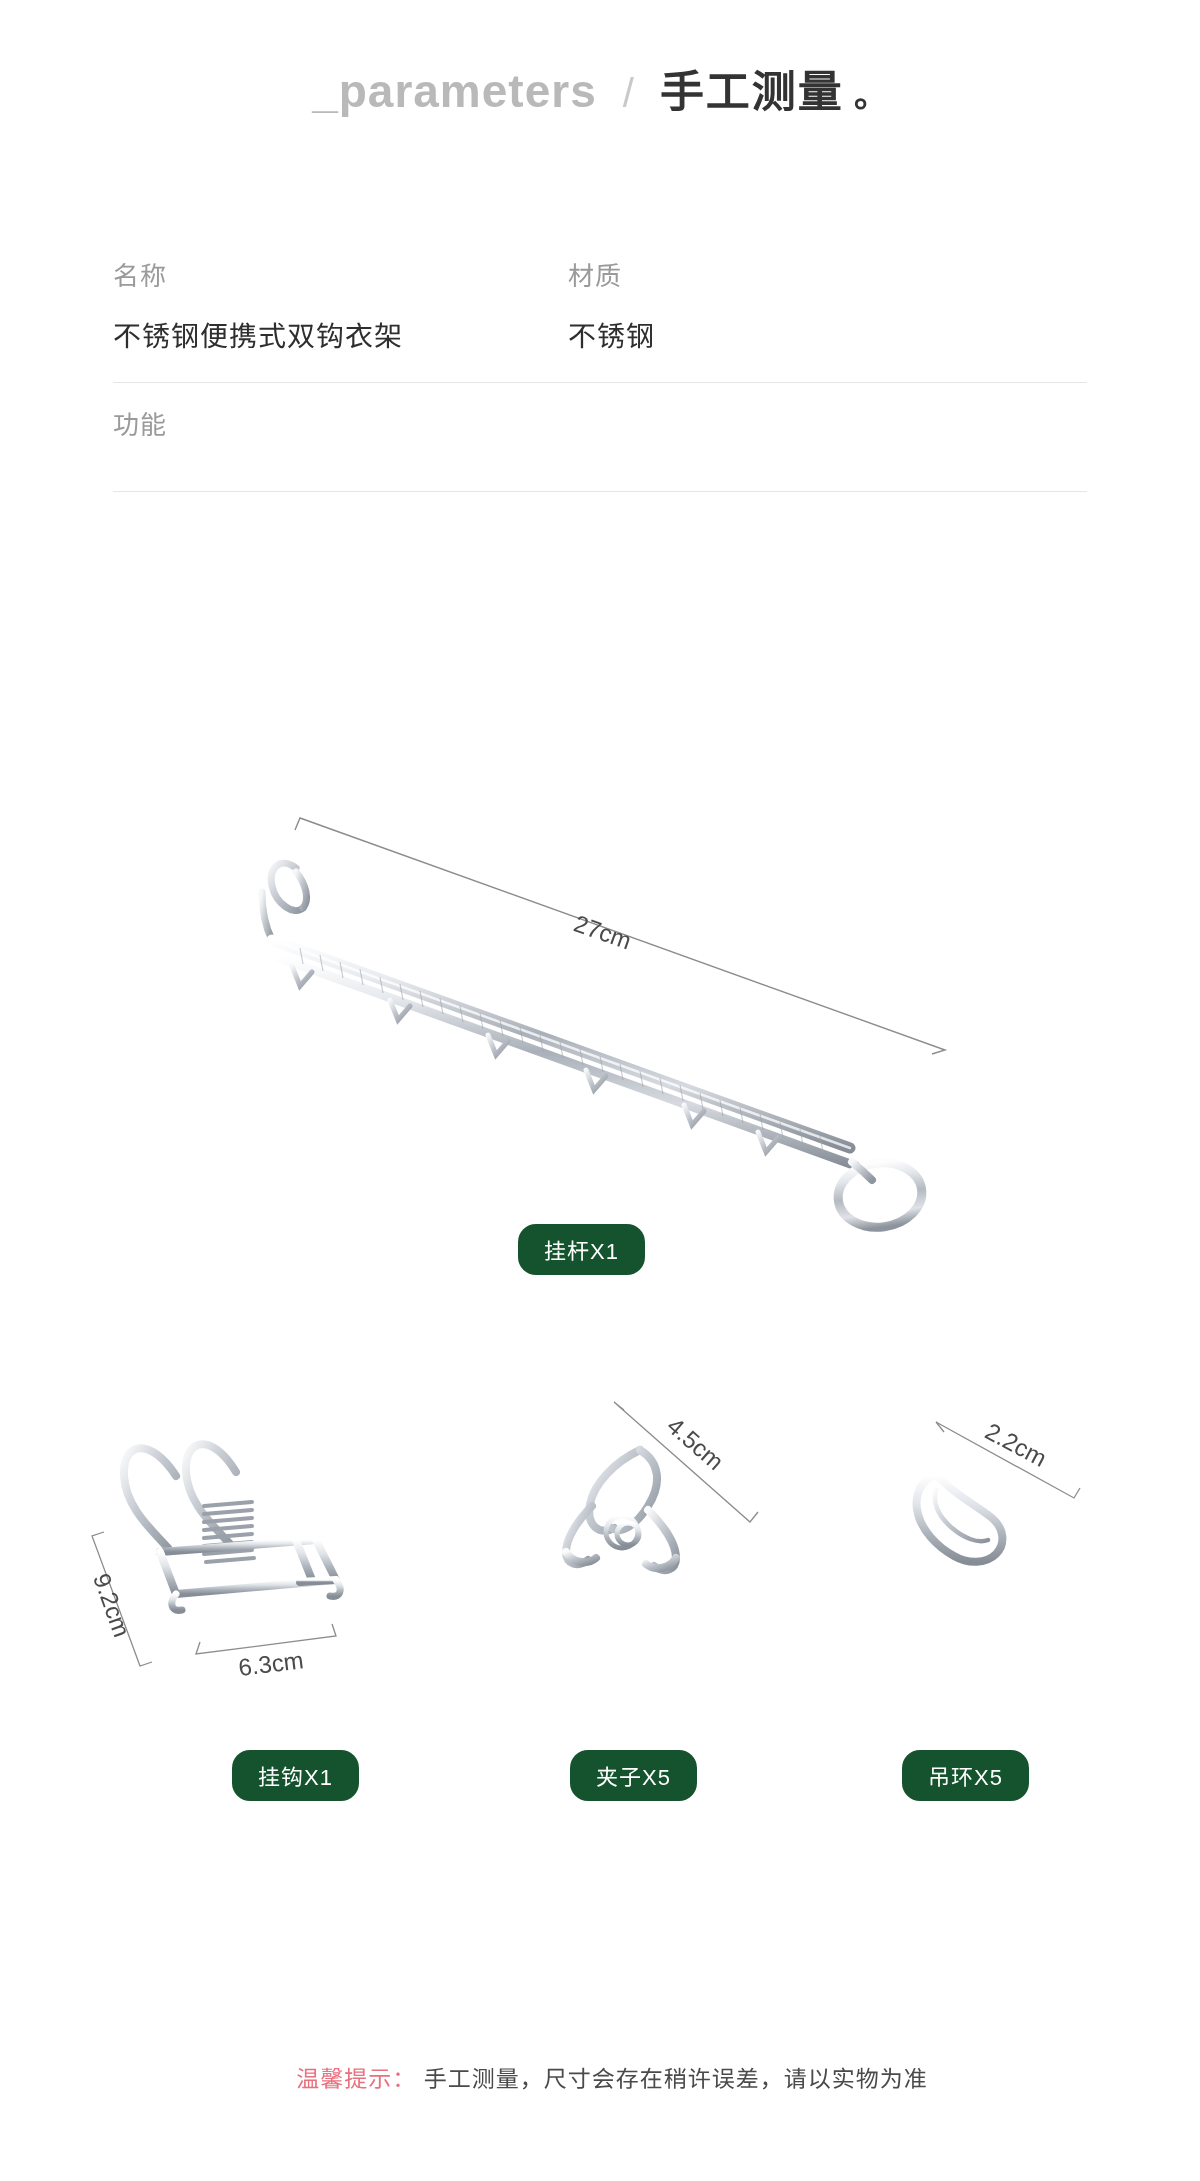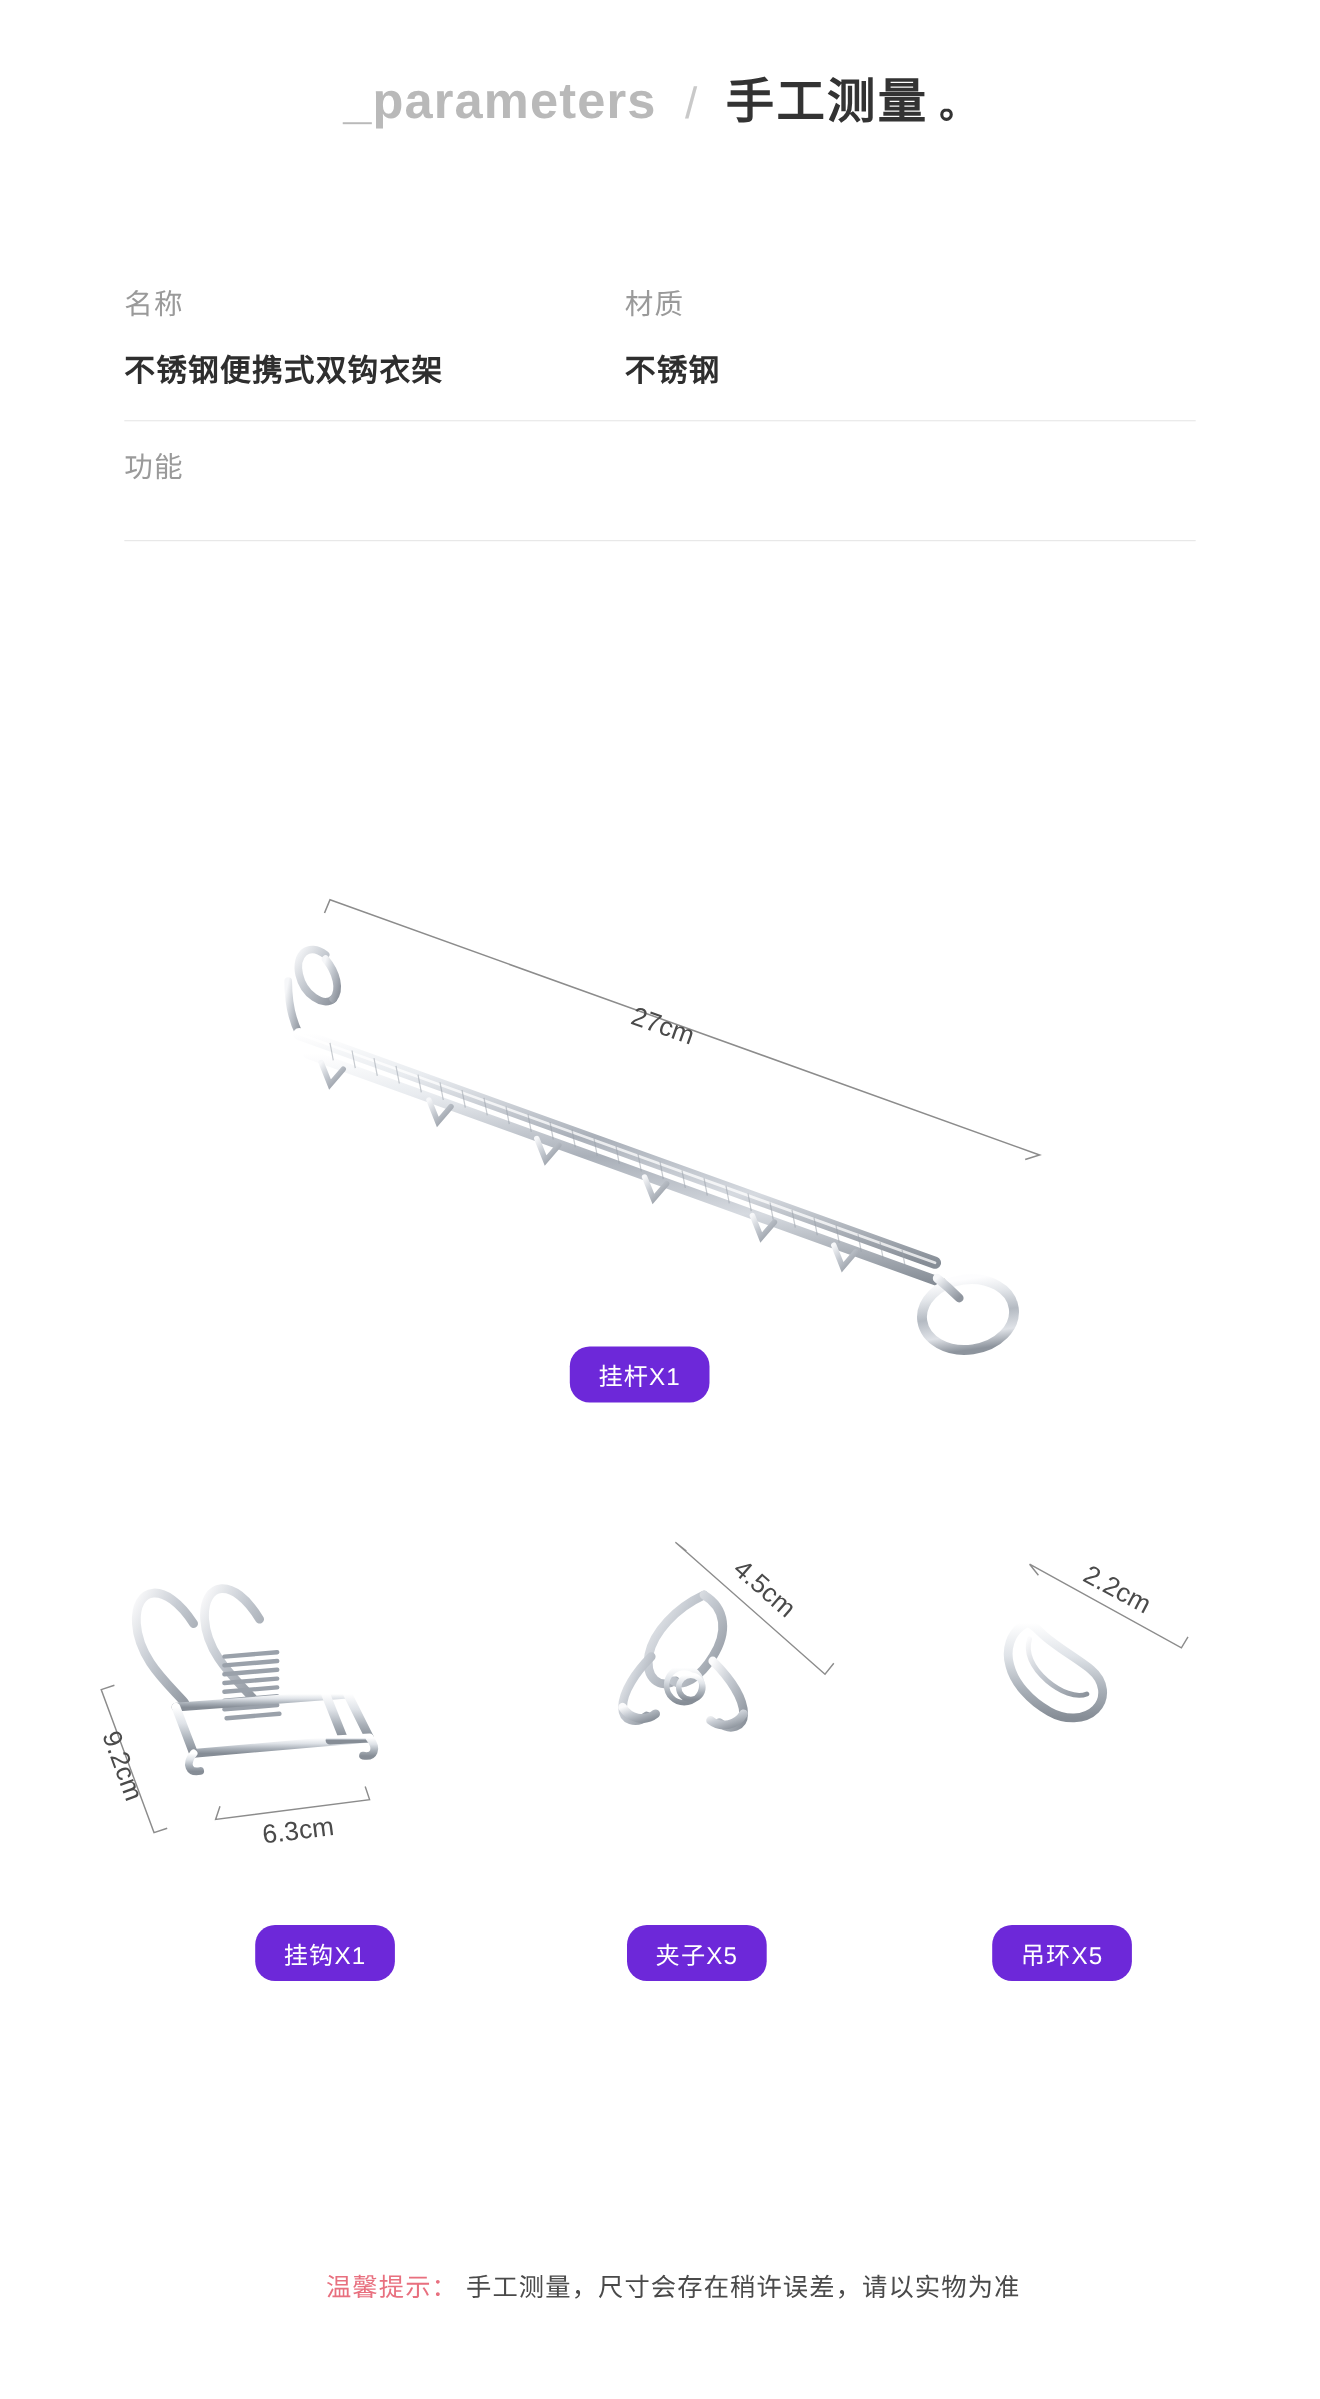--- a/index.html
+++ b/index.html
@@ -80,21 +80,21 @@
     font-size: 26px;
     color: #9a9a9a;
     letter-spacing: 1px;
     margin-bottom: 22px;
     font-weight: 400;
   }
   .spec-value {
     font-size: 28px;
     color: #2e2e2e;
     letter-spacing: 1px;
-    font-weight: 700;
+    font-weight: 400;
   }
 
   
   .hero {
     position: absolute;
     left: 0;
     top: 800px;
     width: 1200px;
     height: 460px;
   }
@@ -104,21 +104,21 @@
   .parts {
     position: absolute;
     left: 0;
     top: 1380px;
     width: 1200px;
     height: 450px;
   }
 
   
   .pill {
-    background: #6d28d9;
+    background: #14532d;
     color: #ffffff;
     font-size: 22px;
     letter-spacing: 1px;
     border-radius: 18px;
     padding: 9px 26px 10px;
     display: inline-block;
     text-align: center;
     white-space: nowrap;
     font-weight: 400;
   }

